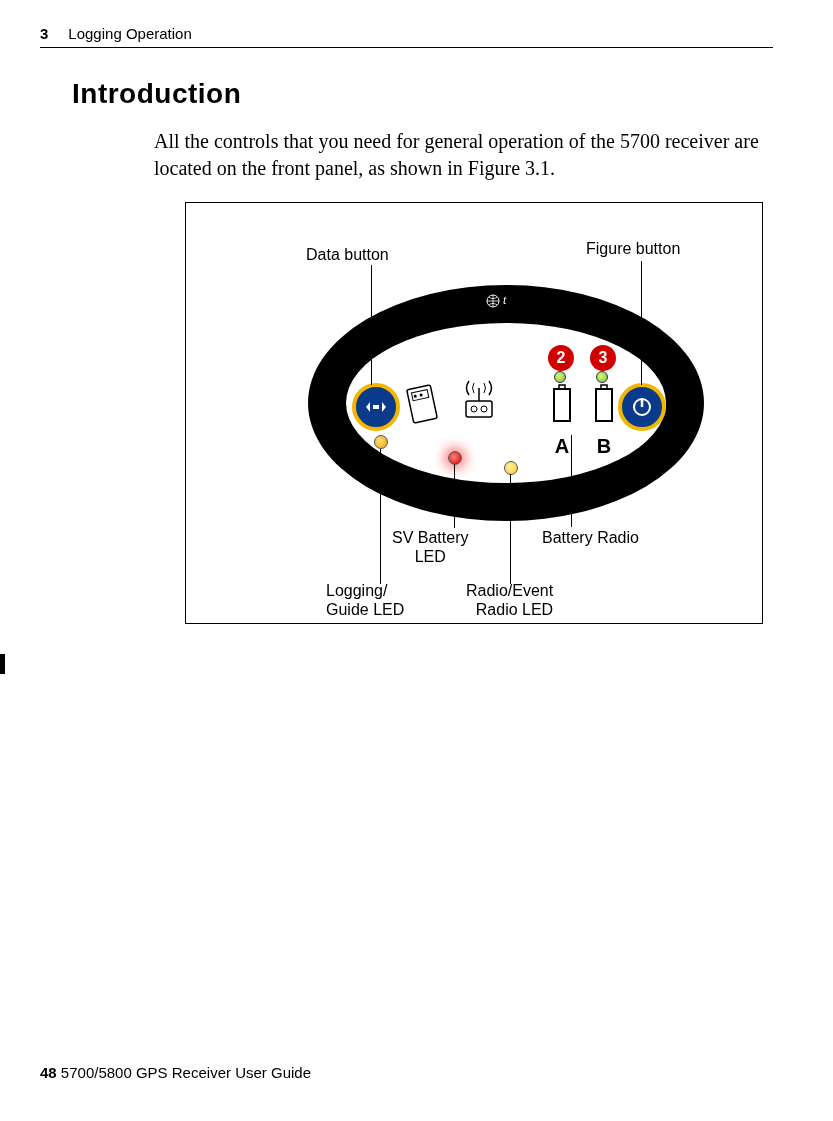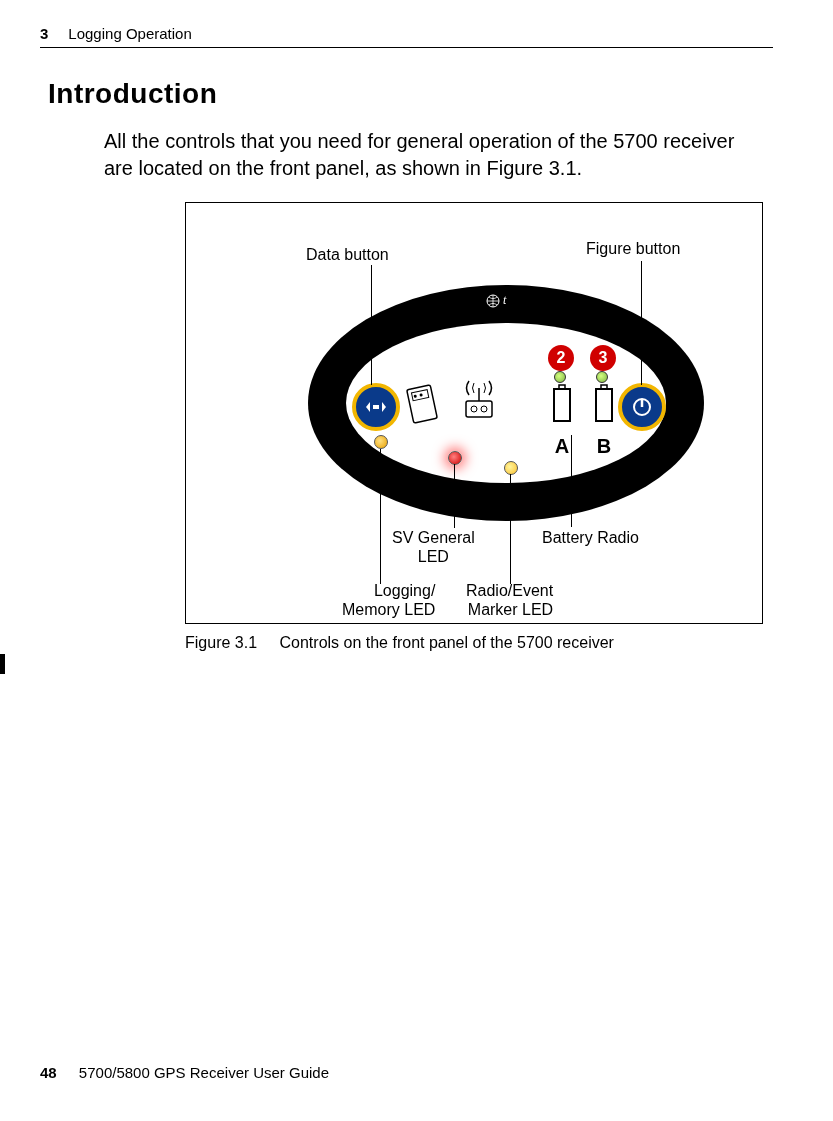--- a/index.html
+++ b/index.html
@@ -26,29 +26,29 @@
     padding-bottom: 5px;
     margin-bottom: 30px;
     display: flex;
     gap: 20px;
   }
   .header .chap-num { font-weight: bold; }
   .header .chap-title { }
   .section-title {
     font-size: 28px;
     font-weight: bold;
-    margin-left: 8px;
+    margin-left: 32px;
     margin-bottom: 18px;
     letter-spacing: 0.5px;
   }
   .body-text {
-    font-family: Liberation Sans, sans-serif;
+    font-family: Liberation Serif, serif;
     font-size: 20px;
     line-height: 1.35;
-    margin-left: 64px;
+    margin-left: 114px;
     margin-right: 10px;
     margin-bottom: 20px;
   }
   .figure-frame {
     margin-left: 145px;
     margin-right: 10px;
     border: 1.5px solid #000;
     height: 420px;
     position: relative;
     margin-bottom: 10px;
@@ -65,21 +65,21 @@
     width: 5px;
     height: 20px;
     background: #000;
   }
   .footer {
     position: absolute;
     bottom: 40px;
     left: 40px;
     font-size: 15px;
   }
-  .footer .page-num { font-weight: bold; margin-right: 18px; }
+  .footer .page-num { font-weight: bold; }
 
   
   .callout {
     position: absolute;
     font-size: 16px;
     text-align: left;
     line-height: 1.2;
   }
   .callout-line {
     position: absolute;
@@ -275,41 +275,37 @@
     </div>
 
     <div class="callout-line" style="left:185px; top:62px; width:1px; height:120px;"></div>
     <div class="callout-line" style="left:455px; top:58px; width:1px; height:124px;"></div>
     <div class="callout-line" style="left:268px; top:261px; width:1px; height:64px;"></div>
     <div class="callout-line" style="left:324px; top:271px; width:1px; height:110px;"></div>
     <div class="callout-line" style="left:194px; top:246px; width:1px; height:135px;"></div>
     <div class="callout-line" style="left:385px; top:232px; width:1px; height:92px;"></div>
 
     <div class="callout" style="left:206px; top:325px; text-align:center;">
-      <span>SV General</span><br>
+      <span>SV Battery</span><br>
       <span>LED</span>
     </div>
     <div class="callout" style="left:356px; top:325px;">Battery Radio</div>
-    <div class="callout" style="left:156px; top:378px; text-align:right;">
+    <div class="callout" style="left:140px; top:378px; text-align:left;">
       <span>Logging/</span><br>
-      <span>Memory LED</span>
+      <span>Guide LED</span>
     </div>
     <div class="callout" style="left:280px; top:378px; text-align:right;">
       <span>Radio/Event</span><br>
-      <span>Marker LED</span>
+      <span>Radio LED</span>
     </div>
 
   </div>
 
   <div class="change-bar" style="top:654px;"></div>
 
-  <div class="figure-caption">
-    <span class="fig-num">Figure 3.1</span>
-    <span>Controls on the front panel of the 5700 receiver</span>
-  </div>
 
 
   <div class="footer">
     <span class="page-num">48</span>
     <span>5700/5800 GPS Receiver User Guide</span>
   </div>
 
 </div>
 
 </body></html>

